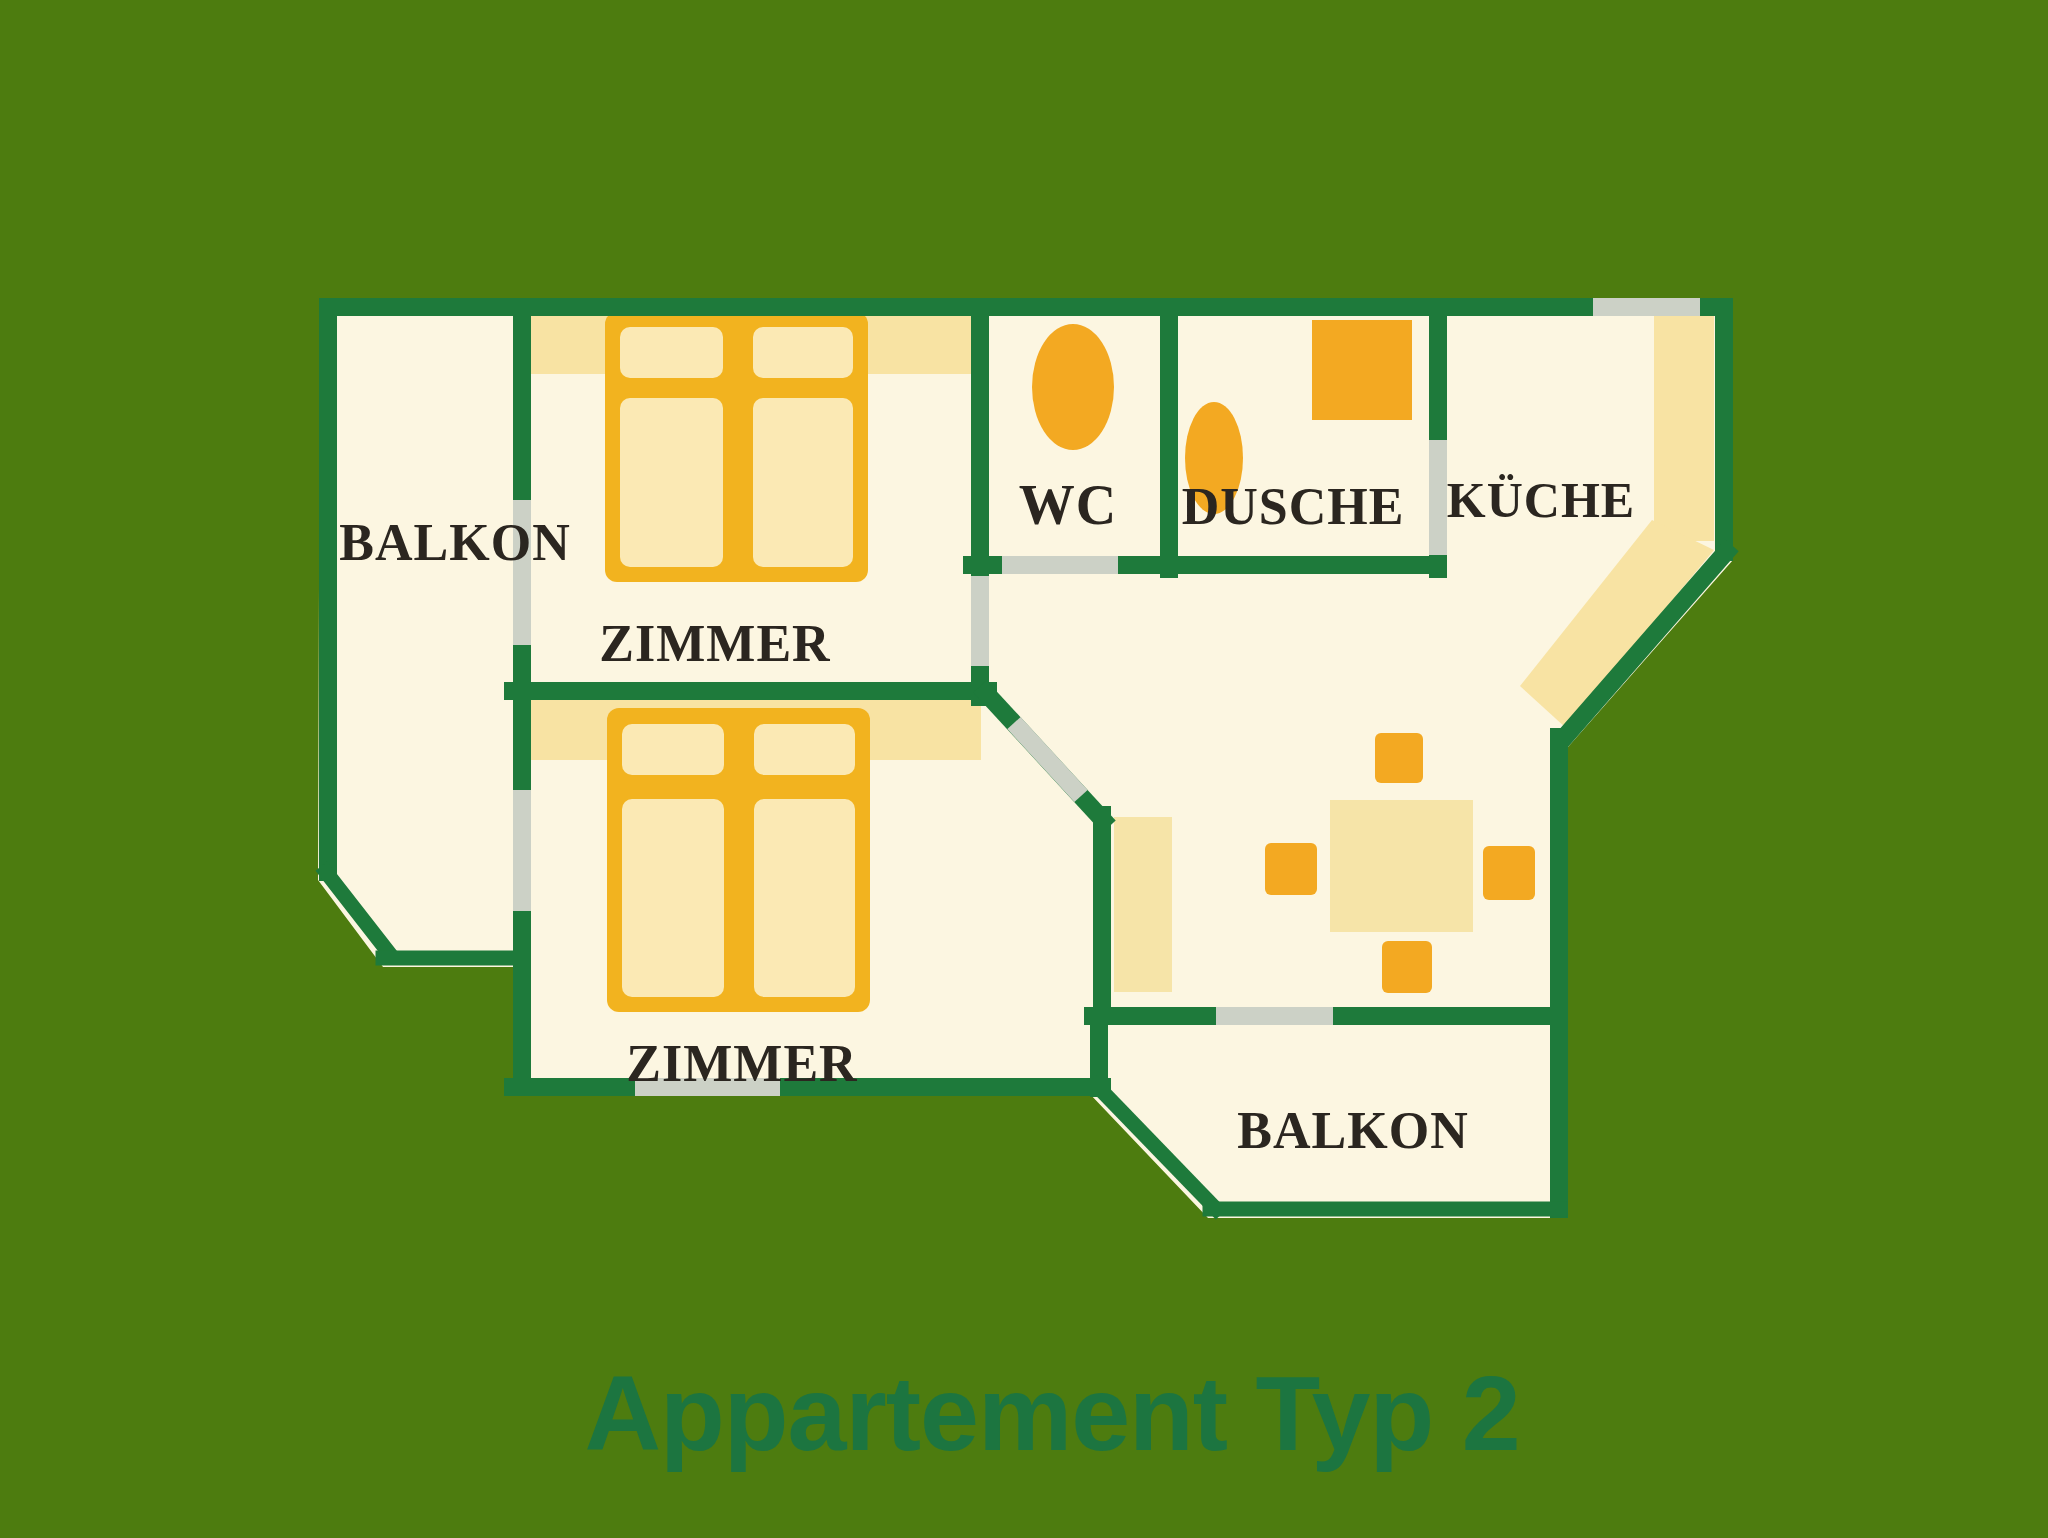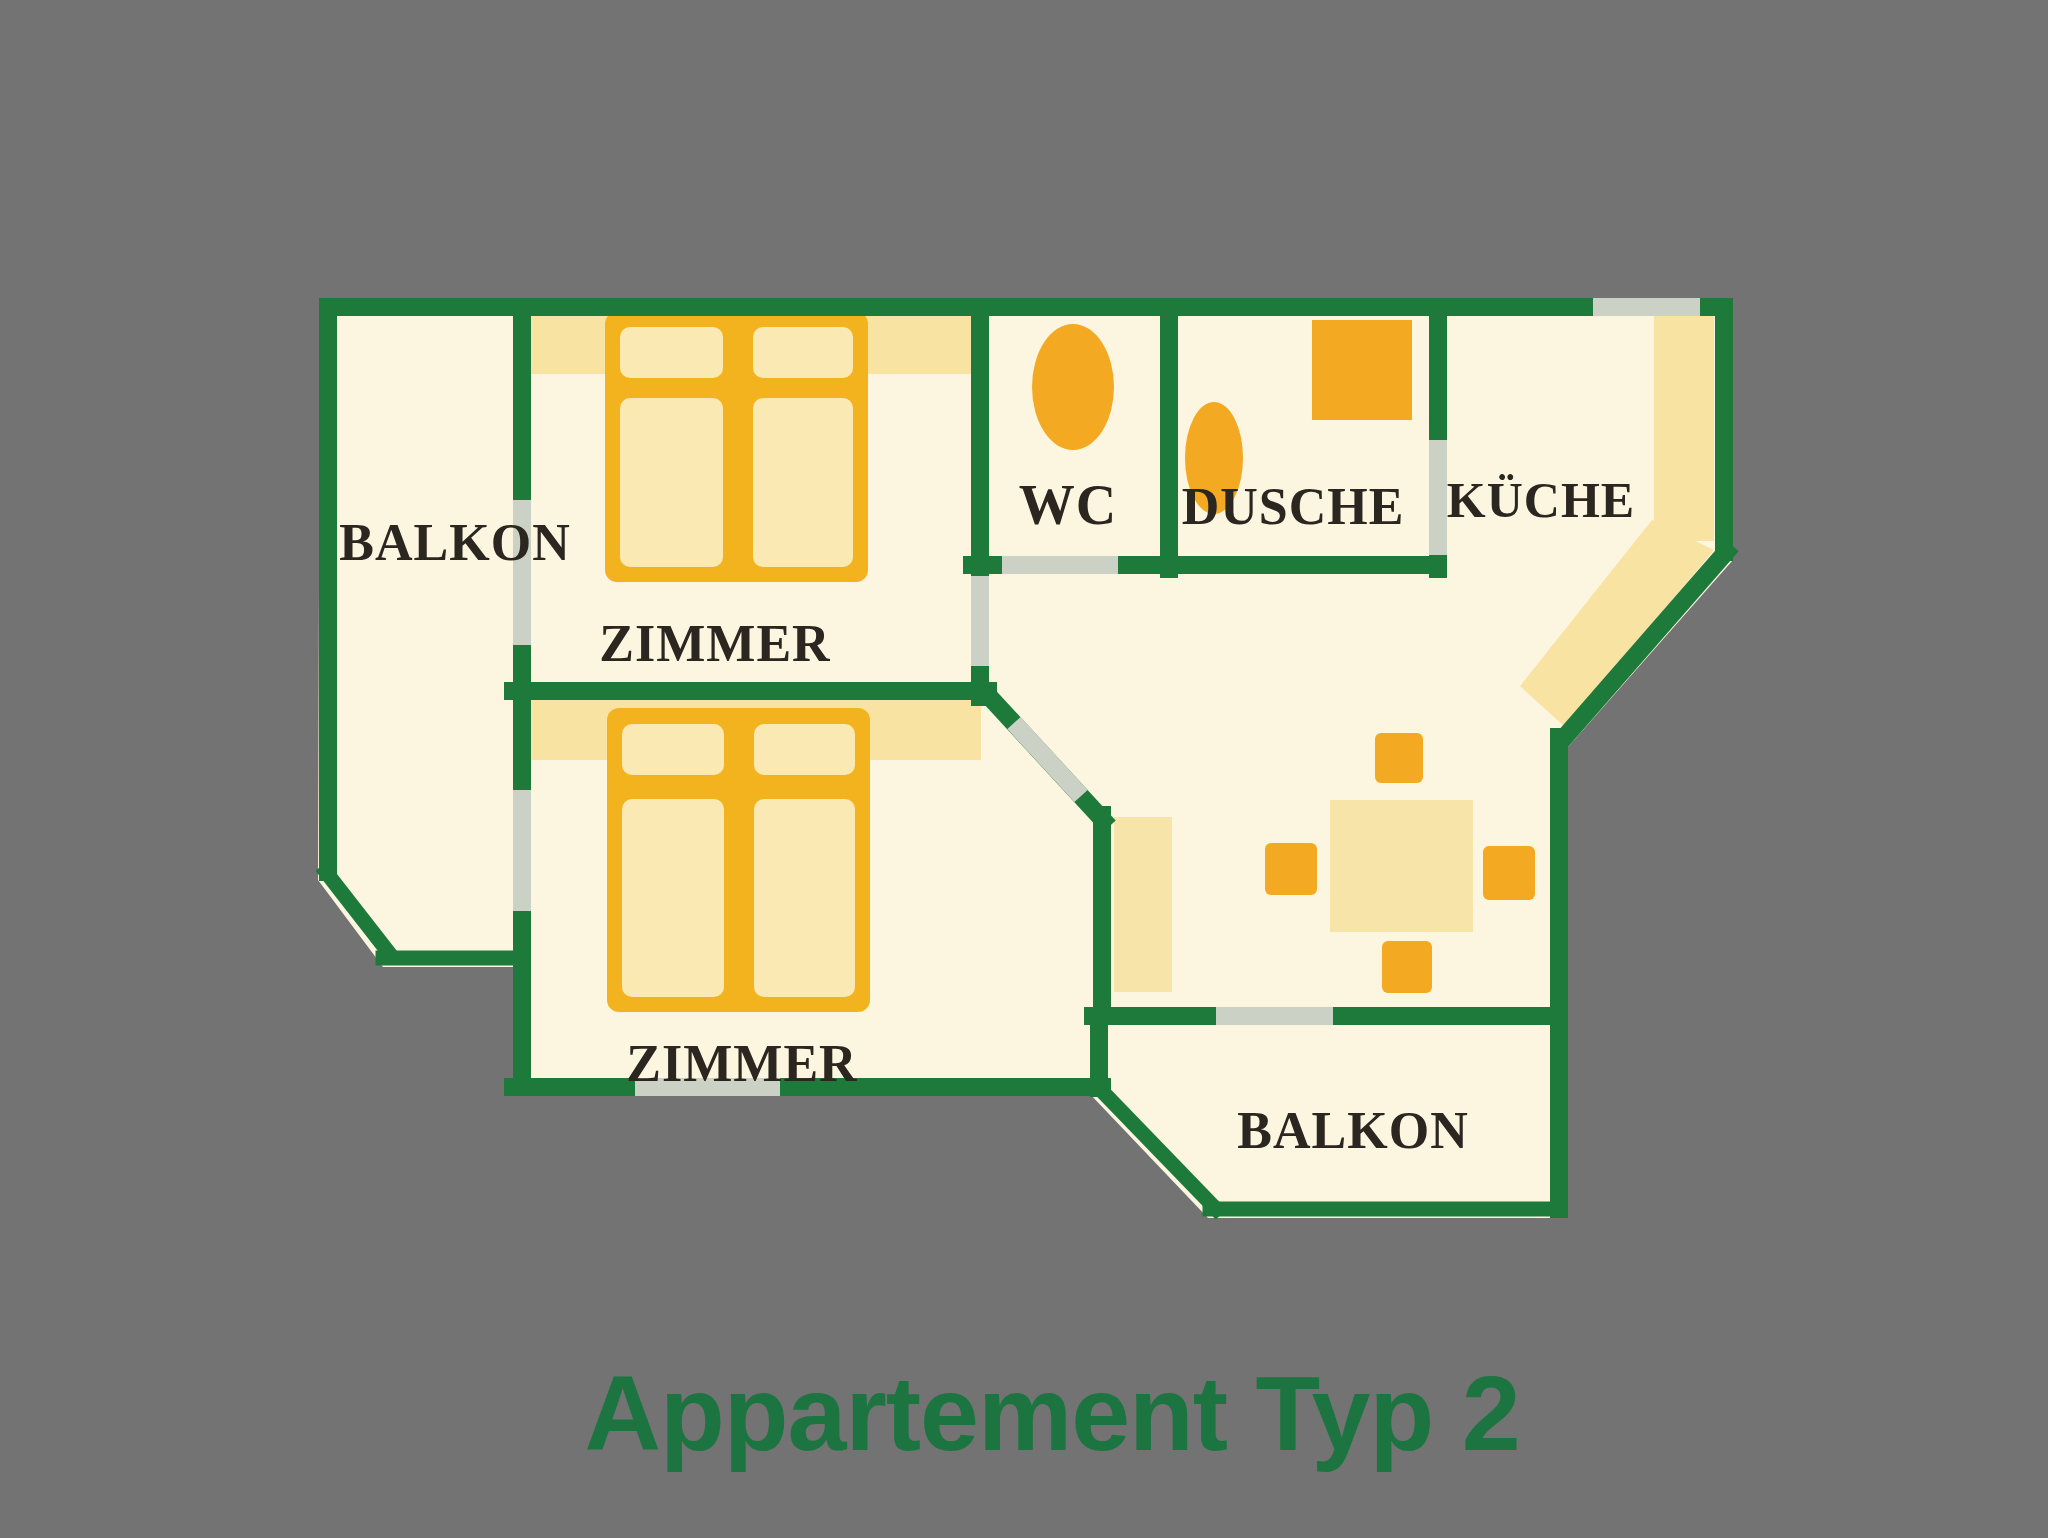--- a/index.html
+++ b/index.html
@@ -1,16 +1,16 @@
 <!DOCTYPE html>
 <html style="--c-wall: #1E7A3B; --c-opening: #CCD1C6; --c-floor: #FCF6E1; --c-band: #F8E3A3; --c-furniture: #F3A922; --c-bed-frame: #F2B31F; --c-bed-fill: #FBE9B4; --c-table: #F6E4A8; --c-label: #2B2620; --c-title: #1C7540;"><head>
 <meta charset="utf-8">
 <style>
   html,body{margin:0;padding:0;background:#ffffff;}
-  .page{position:relative;width:2048px;height:1538px;background:#737373;overflow:hidden;
+  .page{position:relative;width:2048px;height:1538px;background:#4d7c0f;overflow:hidden;
         font-family:"Liberation Sans",sans-serif;}
   svg{position:absolute;left:0;top:0;}
   .floor{fill:var(--c-floor);}
   .band{fill:var(--c-band);}
   .wall{stroke:var(--c-wall);stroke-width:18;stroke-linecap:square;fill:none;}
   .wall.thin{stroke-width:15;}
   .opening{stroke:var(--c-opening);stroke-width:18;stroke-linecap:butt;fill:none;}
   .furn{fill:var(--c-furniture);}
   .bedframe{fill:var(--c-bed-frame);}
   .bedcell{fill:var(--c-bed-fill);}

